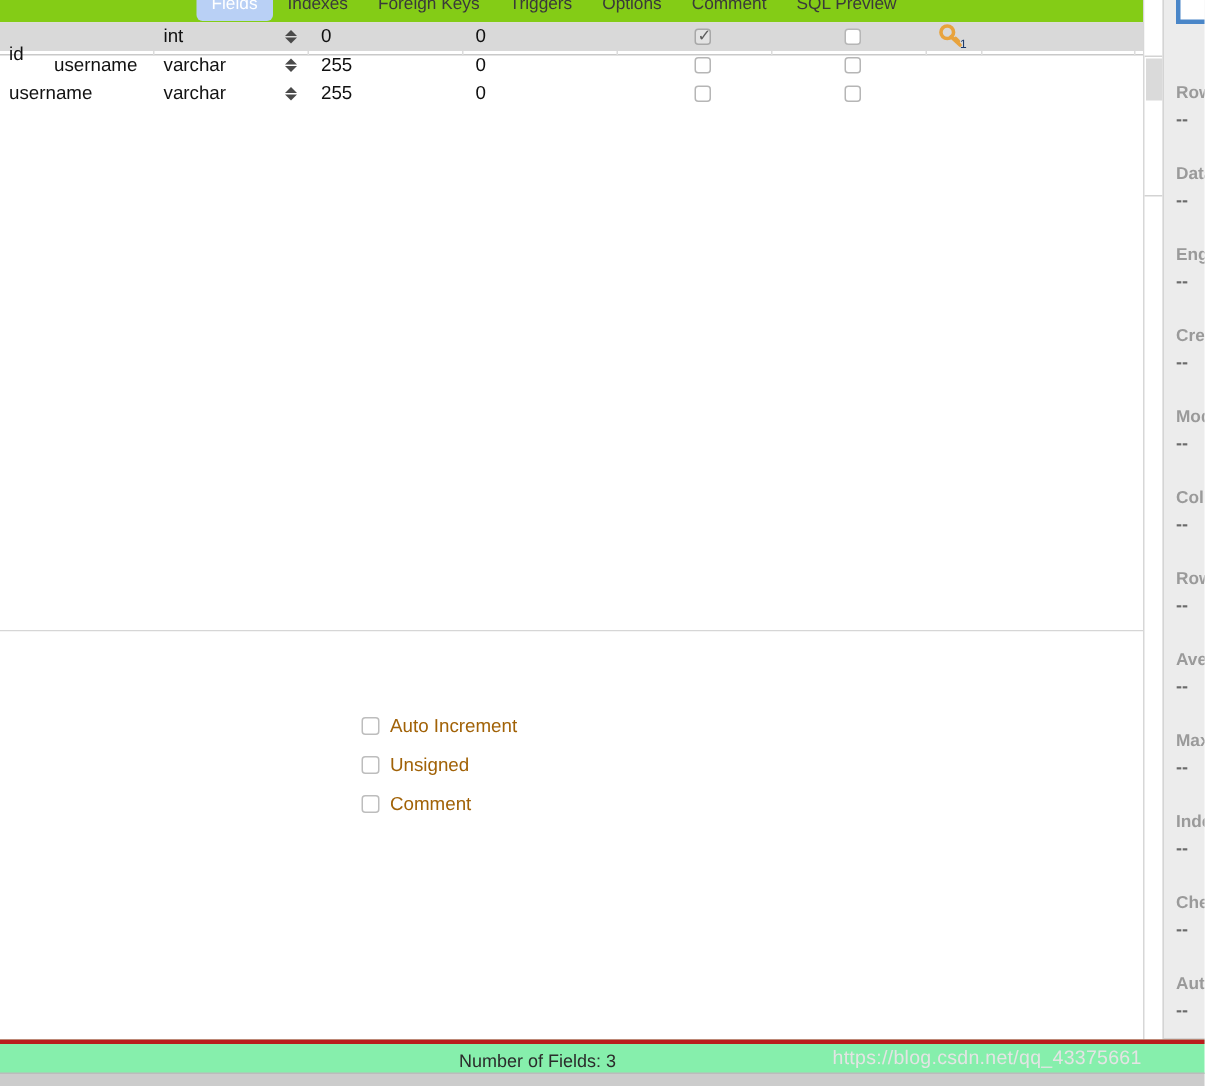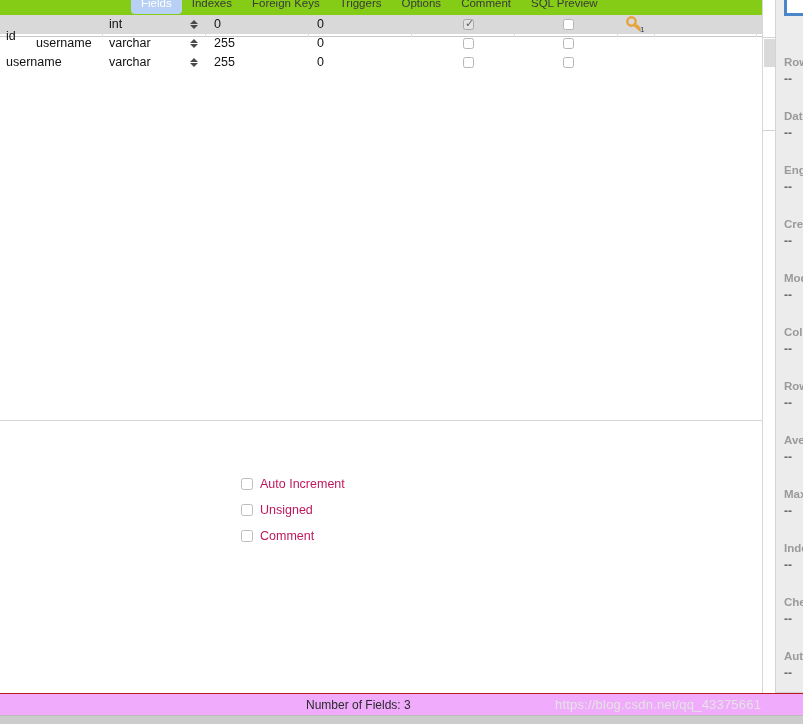--- a/index.html
+++ b/index.html
@@ -110,29 +110,29 @@
     background:#ffffff;
   }
 
   .chkrow { position:absolute; left:241px; height:18px; }
   .chkrow .box {
     position:absolute; left:0; top:2px; width:12px; height:12px;
     border:1px solid #bdbdbd; border-radius:2.5px; background:#fff;
   }
   .chkrow .lbl {
     position:absolute; left:19px; top:0; line-height:17px;
-    font-size:12.5px; color:#be185d;
+    font-size:12.5px; color:#a16207;
     white-space:nowrap;
   }
 
   
   #status {
     position:absolute; left:0; top:693px; width:803px; height:23px;
-    background:#f0abfc;
-    border-top:1px solid #b91c1c;
+    background:#86efac;
+    border-top:3px solid #b91c1c;
     border-bottom:1px solid #bcbcbc;
   }
   #status .txt {
     position:absolute; left:306px; top:0; line-height:23px;
     font-size:12px; color:#2b2b2b;
   }
   #status-fill {
     position:absolute; left:0; top:716px; width:803px; height:8px;
     background:#cccccc;
   }

